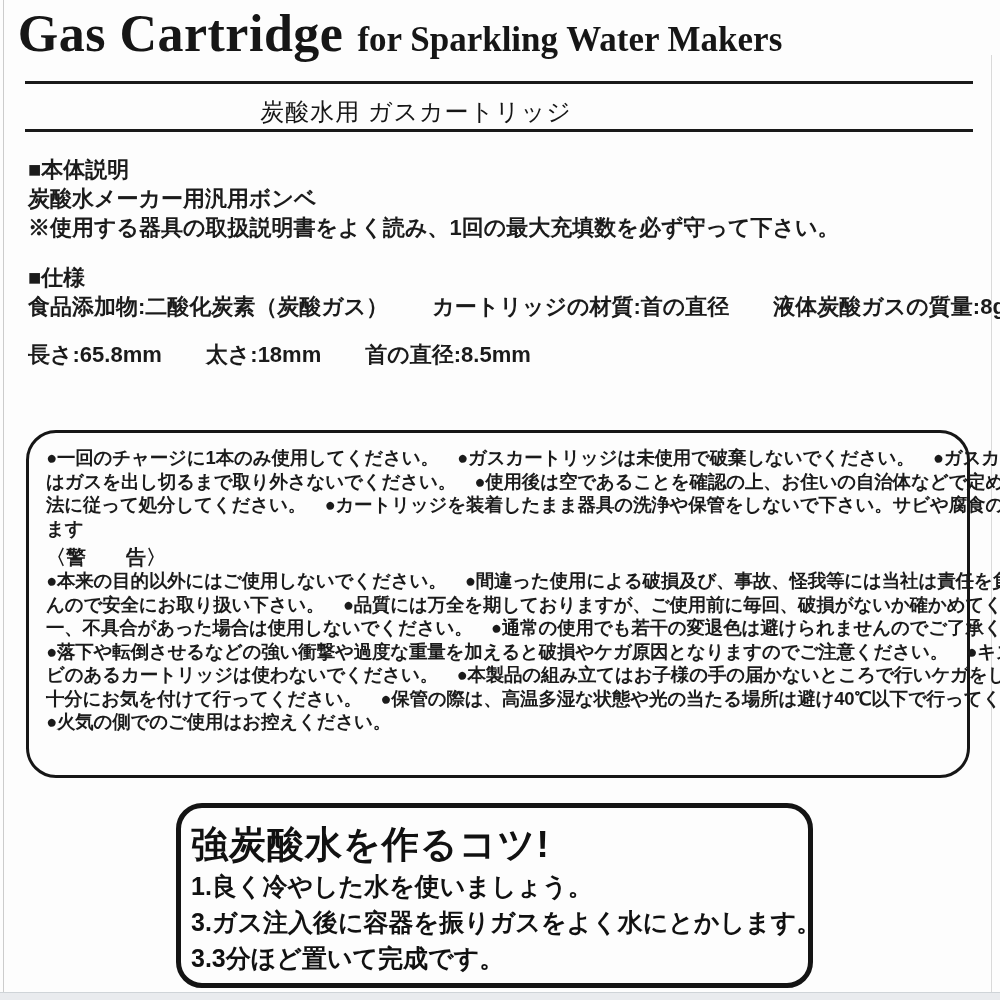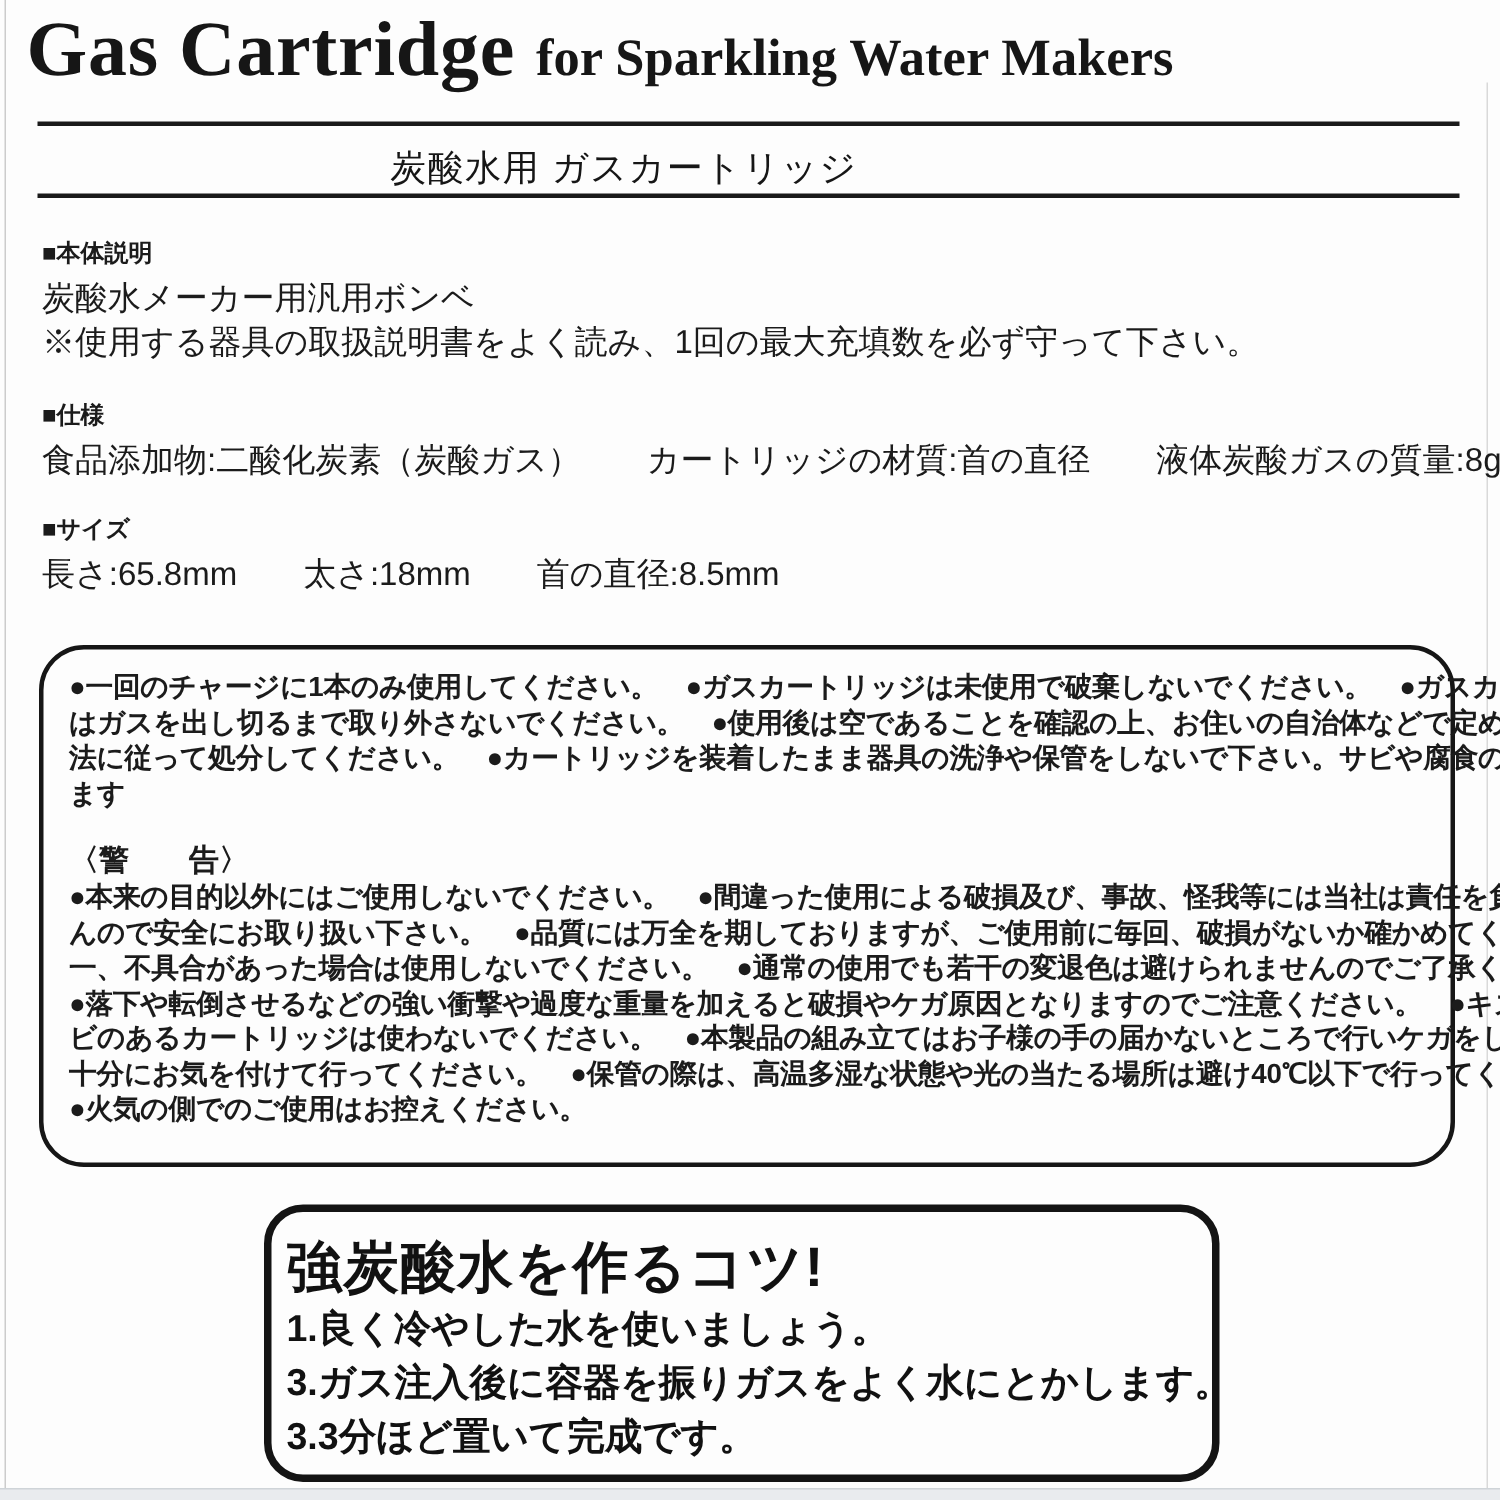--- a/index.html
+++ b/index.html
@@ -27,31 +27,31 @@
   .subtitle {
     position:absolute; top:96px; left:0; width:832px; text-align:center;
     font-size:24px; font-weight:500; letter-spacing:1px; color:#161616;
   }
 
   
   .section { position:absolute; left:28px; right:20px; }
   .sec-description { top:156px; }
   .sec-spec { top:264px; }
   .sec-size { top:340px; }
-  .sec-heading { font-size:16px; font-weight:700; line-height:28px; white-space:nowrap; }
-  .sec-line { font-size:22px; font-weight:400; line-height:29px; white-space:nowrap; }
+  .sec-heading { font-size:22px; font-weight:700; line-height:28px; white-space:nowrap; }
+  .sec-line { font-size:22px; font-weight:700; line-height:29px; white-space:nowrap; }
 
   
   .notice-box {
     position:absolute; left:26px; top:430px; width:944px; height:348px;
     box-sizing:border-box; border:3px solid #161616; border-radius:30px;
     padding:13px 16px 0 17px; background:#fdfdfd;
   }
   .notice-title { font-size:20px; font-weight:700; line-height:24px; white-space:nowrap; }
-  .warning-title { margin-top:22px; }
+  .warning-title { margin-top:5px; }
   .notice-line { font-size:18.5px; font-weight:600; line-height:23.5px; letter-spacing:-0.2px; white-space:nowrap; }
 
   
   .tips-box {
     position:absolute; left:176px; top:803px; width:637px; height:185px;
     box-sizing:border-box; border:5px solid #141414; border-radius:26px;
     padding:14px 18px 0 10px; background:#fdfdfd;
   }
   .tips-title { font-size:37px; font-weight:900; line-height:46px; letter-spacing:1px; white-space:nowrap; color:#111; }
   .tips-item  { font-size:25px; font-weight:800; line-height:36px; white-space:nowrap; color:#111; }
@@ -85,21 +85,20 @@
   </div>
 
   <div class="section sec-spec">
     <div class="sec-heading">■仕様</div>
     <div>
         <div class="sec-line">食品添加物:二酸化炭素（炭酸ガス）　　カートリッジの材質:首の直径　　液体炭酸ガスの質量:8g</div>
       </div>
   </div>
 
   <div class="section sec-size">
-    <div class="sec-heading">■サイズ</div>
     <div>
         <div class="sec-line">長さ:65.8mm　　太さ:18mm　　首の直径:8.5mm</div>
       </div>
   </div>
 
   <div class="notice-box">
     <div>
         <div class="notice-line">●一回のチャージに1本のみ使用してください。　●ガスカートリッジは未使用で破棄しないでください。　●ガスカートリッジ</div>
         <div class="notice-line">はガスを出し切るまで取り外さないでください。　●使用後は空であることを確認の上、お住いの自治体などで定められた方</div>
         <div class="notice-line">法に従って処分してください。　●カートリッジを装着したまま器具の洗浄や保管をしないで下さい。サビや腐食の原因になり</div>

